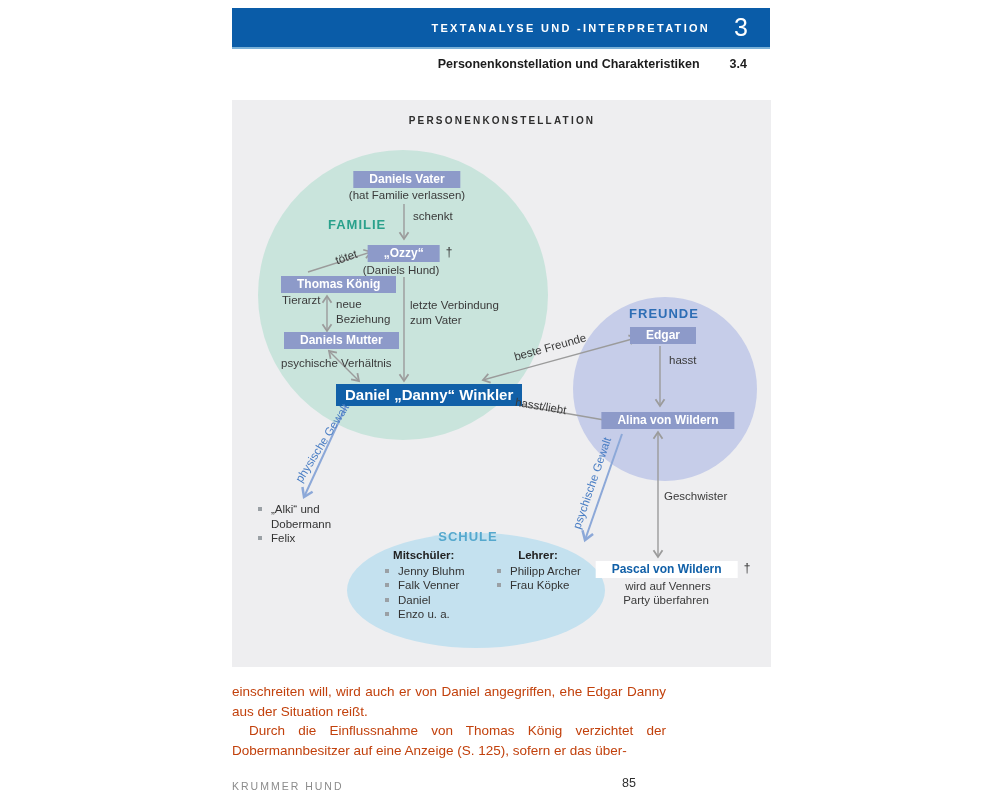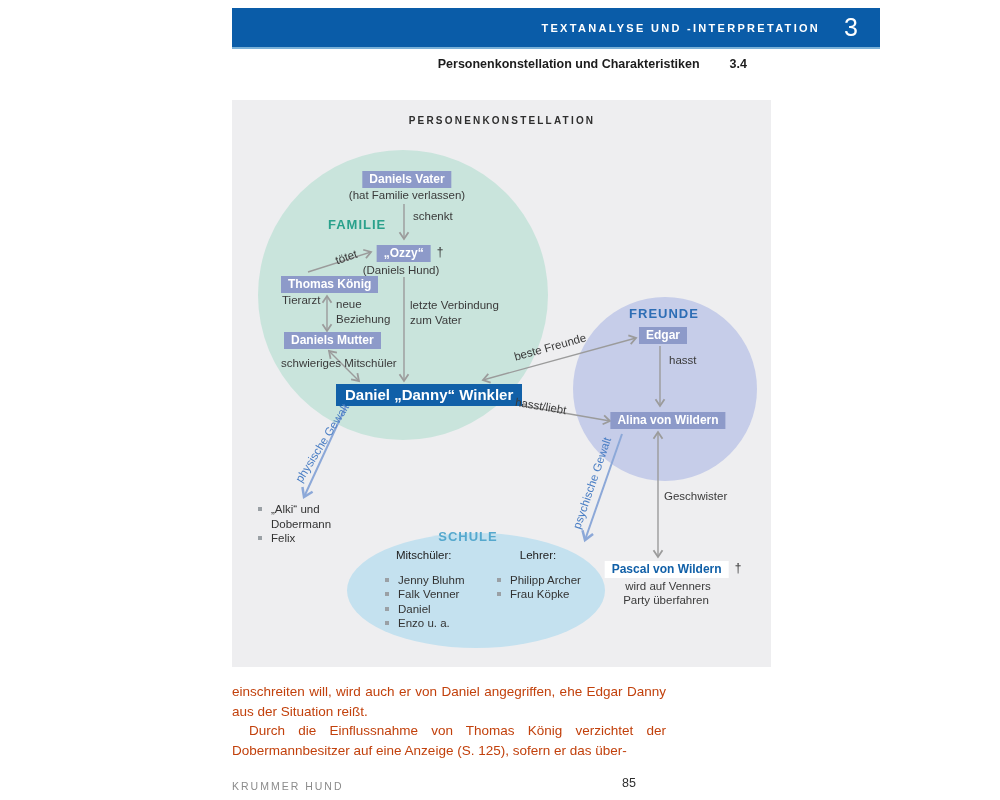--- a/index.html
+++ b/index.html
@@ -1,54 +1,54 @@
 <!DOCTYPE html>
 <html><head>
 <meta charset="utf-8">
 <style>
   html,body{margin:0;padding:0;background:#fff;}
   .page{position:relative;width:1000px;height:800px;background:#fff;overflow:hidden;
         font-family:"Liberation Sans",sans-serif;color:#333;}
   
-  .hbar{position:absolute;left:232px;top:8px;width:648px;height:39px;background:#0a5ca8;
+  .hbar{position:absolute;left:232px;top:8px;width:538px;height:39px;background:#0a5ca8;
         border-bottom:2px solid #7ab1d8;display:flex;align-items:center;justify-content:flex-end;}
   .hbar-title{color:#fff;font-size:11px;font-weight:bold;letter-spacing:2.3px;}
   .hbar-num{color:#fff;font-size:25px;margin-left:24px;margin-right:22px;font-weight:normal;}
   .subhead{position:absolute;left:232px;top:57px;width:538px;display:flex;align-items:baseline;justify-content:flex-end;}
   .subhead-title{font-size:12.5px;font-weight:bold;color:#1c1c1c;}
   .subhead-num{font-size:12.5px;font-weight:bold;color:#1c1c1c;margin-left:30px;margin-right:23px;}
   
   .dia{position:absolute;left:232px;top:100px;width:539px;height:567px;background:#eeeef0;}
   .dia-title{position:absolute;left:270px;top:15px;transform:translateX(-50%);
              font-size:10px;font-weight:bold;letter-spacing:2.2px;color:#2e2e2e;white-space:nowrap;}
   .circle{position:absolute;border-radius:50%;}
   .c-fam{left:26px;top:50px;width:290px;height:290px;background:#c9e4dc;}
   .c-fre{left:341px;top:197px;width:184px;height:184px;background:#c6cde9;}
   .c-sch{left:115px;top:433px;width:258px;height:115px;background:#c4e1ef;}
   .arrows{position:absolute;left:0;top:0;z-index:2;}
   .glabel{position:absolute;font-weight:bold;font-size:13px;letter-spacing:1px;white-space:nowrap;z-index:3;}
   .l-fam{left:66px;top:117px;color:#2aa18c;padding-left:30px;}
   .l-fre{left:432px;top:206px;color:#2d6db5;transform:translateX(-50%);}
   .l-sch{left:236px;top:429px;color:#55a8cd;transform:translateX(-50%);}
   .nbox{position:absolute;background:#8d9ac9;color:#fff;font-weight:bold;font-size:12px;
-        padding:1px 7px 2px;white-space:nowrap;z-index:3;}
+        padding:1px 16px 2px;white-space:nowrap;z-index:3;}
   .cx{transform:translateX(-50%);}
   .drow{position:absolute;display:flex;align-items:flex-start;white-space:nowrap;z-index:3;}
   .dagger{color:#333;font-size:12px;margin-left:6px;font-weight:normal;}
   .daniel{background:#1160a8;font-size:15px;padding:2px 9px 3px;}
   .pascal{background:#fff;color:#1160a8;}
   .note{position:absolute;font-size:11.5px;color:#3a3a3a;white-space:nowrap;z-index:3;}
   .rl{position:absolute;font-size:11.5px;color:#3a3a3a;white-space:nowrap;z-index:3;}
   .blue-rl{color:#4a7ec4;}
   .two-line{line-height:15px;}
   .vlist{position:absolute;font-size:11.5px;color:#333;line-height:14.5px;z-index:3;text-align:center;}
   .li{display:flex;white-space:nowrap;}
   .sq{flex:0 0 4px;width:4px;height:4px;background:#9aa0a5;margin:5px 9px 0 2px;}
   .sq.hid{visibility:hidden;}
-  .lh{font-weight:normal;color:#222;margin-bottom:10px;}
+  .lh{font-weight:bold;color:#222;margin-bottom:1px;}
   
   .bodytext{position:absolute;left:232px;top:682px;width:434px;font-size:13.5px;line-height:19.5px;
             color:#c2410c;text-align:justify;}
   .bodytext p{margin:0;}
   .bodytext p.ind{text-indent:17px;}
   
   .foot-title{position:absolute;left:232px;top:780px;font-size:10.5px;letter-spacing:2px;color:#8b8b8b;}
   .foot-num{position:absolute;left:600px;top:776px;width:36px;text-align:right;font-size:12.5px;color:#2e2e2e;}
 </style>
 </head>
@@ -119,21 +119,21 @@
     <div class="rl two-line" style="left:104px;top:197px;">
       <div>neue</div>
       <div>Beziehung</div>
     </div>
     <div class="rl two-line" style="left:178px;top:198px;">
       <div>letzte Verbindung</div>
       <div>zum Vater</div>
     </div>
 
     <div class="nbox" style="left:52px;top:232px;">Daniels Mutter</div>
-    <div class="rl" style="left:49px;top:257px;">schwieriges Mitschüler</div>
+    <div class="rl" style="left:49px;top:257px;">psychische Verhältnis</div>
 
     <div class="nbox daniel" style="left:104px;top:284px;">Daniel „Danny“ Winkler</div>
 
     <div class="rl" style="left:281px;top:241px;transform:rotate(-15.5deg);">beste Freunde</div>
     <div class="rl" style="left:283px;top:300px;transform:rotate(9.5deg);">hasst/liebt</div>
 
     <div class="nbox cx" style="left:431px;top:227px;">Edgar</div>
     <div class="rl" style="left:437px;top:254px;">hasst</div>
     <div class="nbox cx" style="left:436px;top:312px;">Alina von Wildern</div>
     <div class="rl" style="left:432px;top:390px;">Geschwister</div>

